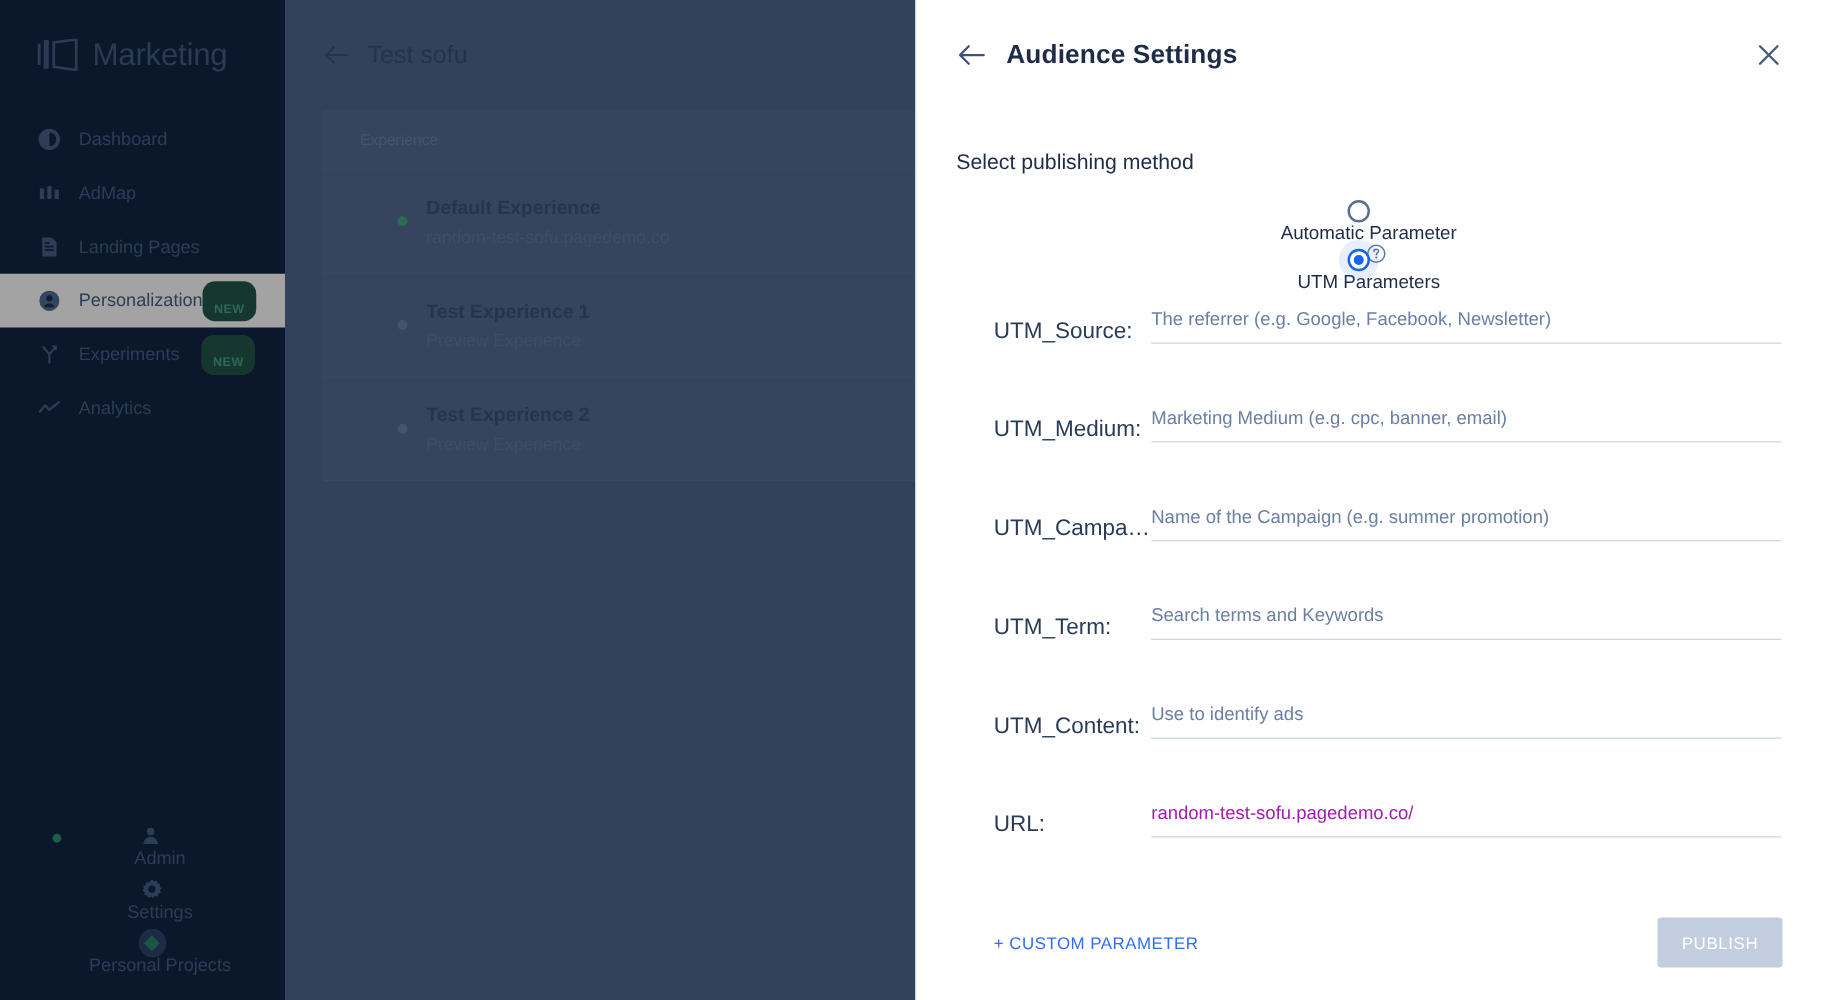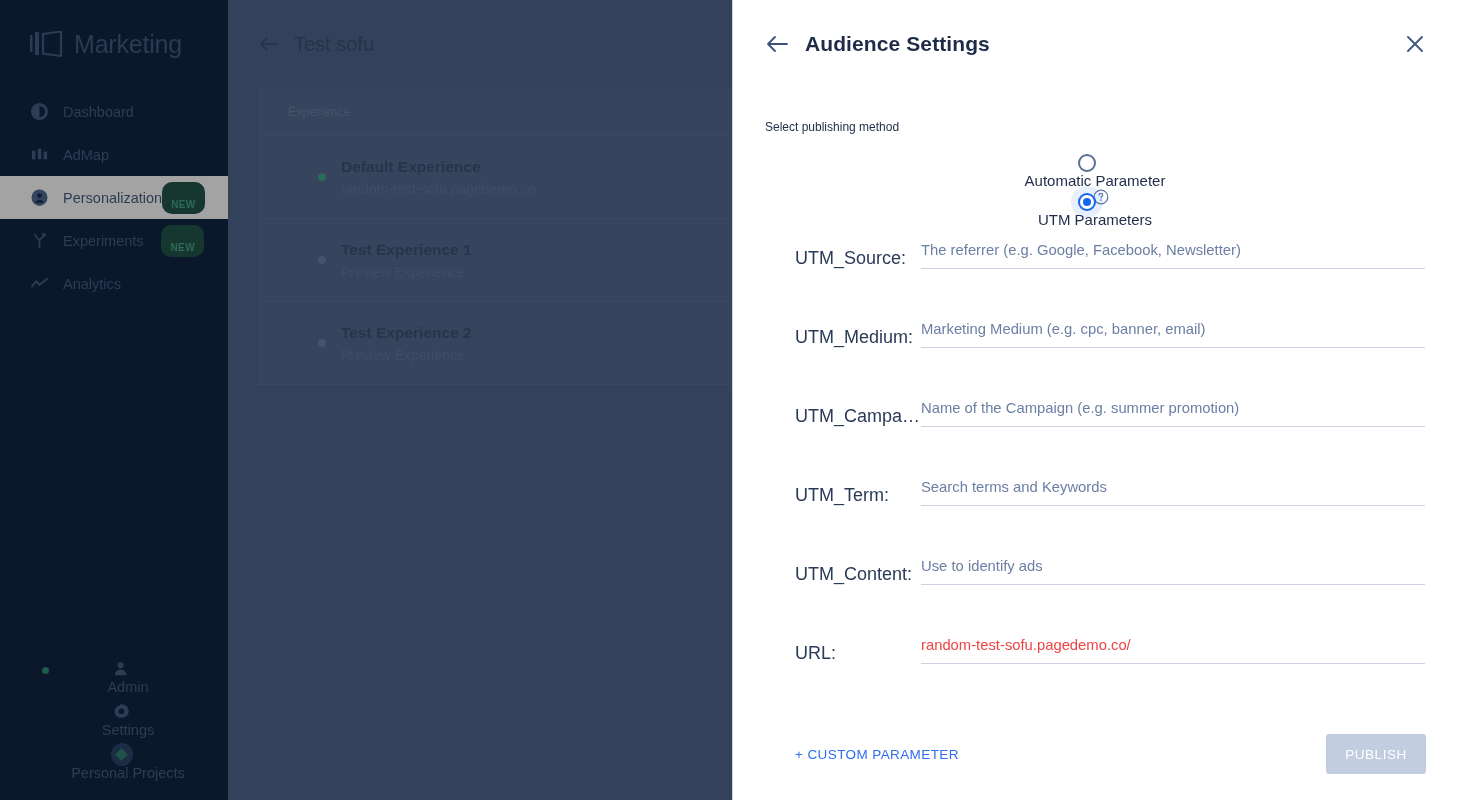--- a/index.html
+++ b/index.html
@@ -131,21 +131,21 @@
   }
   .panel-back { display:flex; cursor: pointer; margin-right: 16px; }
   .panel-title {
     font-size: 21px; font-weight: 700; color: #1e2c48;
     letter-spacing: 0.1px;
   }
   .panel-close { margin-left: auto; cursor: pointer; display:flex; }
 
   .panel-body { padding: 0 32px; }
   .section-title {
-    font-size: 12px; color: #1e2c48;
+    font-size: 17px; color: #1e2c48;
     margin-top: 32px; margin-bottom: 20px;
     font-weight: 400;
   }
   .radio-row {
     display: flex; align-items: center;
     height: 34px; margin-bottom: 5px;
     cursor: pointer;
     flex-direction: column;
   }
   .radio {
@@ -185,21 +185,21 @@
     flex: 1 1 auto;
     border-bottom: 1px solid #ccd4e3;
     padding-bottom: 9px;
     margin-top: 0;
   }
   .field-input {
     width: 100%;
     border: none; outline: none; background: transparent;
     font-family: "Liberation Sans", sans-serif;
     font-size: 14.8px;
-    color: #ef4444;
+    color: #a21caf;
     padding: 0;
   }
   .field-input::placeholder { color: #6b7fa4; opacity: 1; }
 
   .panel-footer {
     position: absolute; left: 0; bottom: 0;
     width: 725px; height: 92px;
     display: flex; align-items: center;
     padding: 0 32px 0 62px;
   }
@@ -253,20 +253,31 @@
         <span class="nav-icon">
           <svg width="19" height="19" viewBox="0 0 20 20">
             <rect x="2" y="6" width="3.6" height="9" fill="#2d3d55"></rect>
             <rect x="8.2" y="4" width="3.6" height="11" fill="#2d3d55"></rect>
             <rect x="14.4" y="7" width="3.6" height="8" fill="#2d3d55"></rect>
           </svg>
         </span>
         <span class="nav-label">AdMap</span>
       </div>
 
+      <div class="nav-item">
+        <span class="nav-icon">
+          <svg width="19" height="19" viewBox="0 0 20 20">
+            <path d="M4 2 H12 L16 6 V18 H4 Z" fill="#2d3d55"></path>
+            <rect x="6.2" y="9" width="7.5" height="1.4" fill="#0b182c"></rect>
+            <rect x="6.2" y="12" width="7.5" height="1.4" fill="#0b182c"></rect>
+            <rect x="6.2" y="6" width="4" height="1.4" fill="#0b182c"></rect>
+          </svg>
+        </span>
+        <span class="nav-label">Landing Pages</span>
+      </div>
 
       <div class="nav-item active">
         <span class="nav-icon">
           <svg width="19" height="19" viewBox="0 0 20 20">
             <path d="M10 1.6 A8.4 8.4 0 0 1 10 18.4 L10 18.4 A8.4 8.4 0 0 1 10 1.6 Z" fill="#36455e"></path>
             <path d="M10 18.6 C6 18.6 2 15 2 10 A8 8 0 1 1 18 10 C18 15 14 18.6 10 18.6 Z" fill="#36455e"></path>
             <circle cx="10" cy="8" r="2.6" fill="#101f37"></circle>
             <path d="M5.4 15.6 C6.2 13.3 8 12.4 10 12.4 C12 12.4 13.8 13.3 14.6 15.6 Z" fill="#101f37"></path>
           </svg>
         </span>

